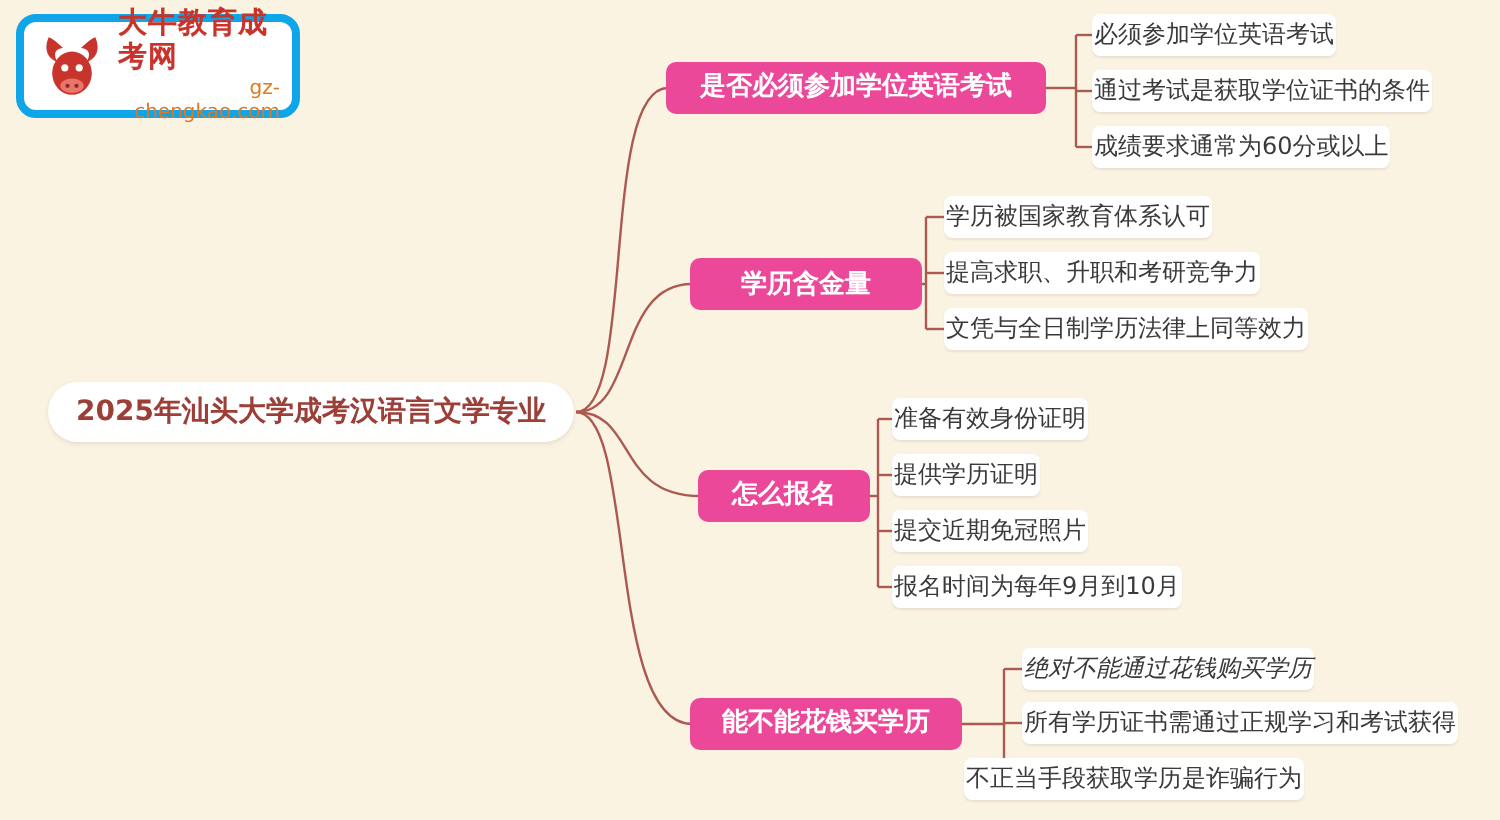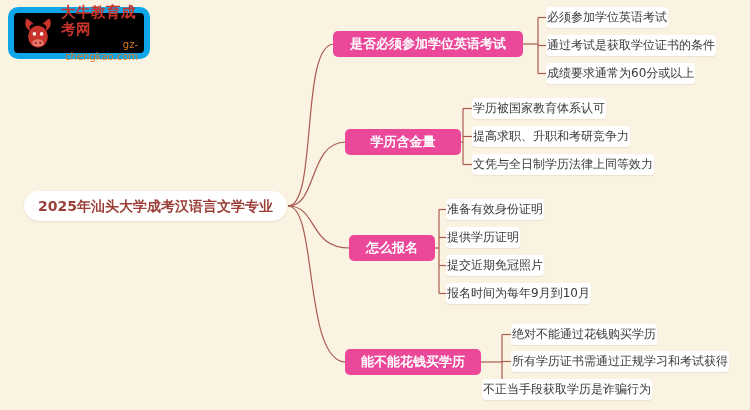--- a/index.html
+++ b/index.html
@@ -9,22 +9,22 @@
     width:750px;height:410px;
     background:#faf3e2;
     overflow:hidden;
   }
   svg.connectors{position:absolute;left:0;top:0;width:750px;height:410px;}
 
   
   .logo{
     position:absolute;left:8px;top:7px;
     width:142px;height:52px;
-    background:#000000;
-    border:6px solid #0ea5e9;
+    background:#ffffff;
+    border:4px solid #0ea5e9;
     border-radius:10px;
     display:flex;align-items:center;
     box-sizing:border-box;
     padding:2px 6px;
   }
   .logo .bull{width:36px;height:36px;flex:0 0 auto;margin-right:5px;}
   .logo .txt{display:flex;flex-direction:column;line-height:1.15;}
   .logo .name{color:#c8342b;font-weight:bold;font-size:14.5px;letter-spacing:.5px;}
   .logo .url{color:#e07820;font-size:10px;margin-top:2px;text-align:right;}
 
@@ -73,21 +73,21 @@
 
   .l10{left:472px;top:98px;}
   .l11{left:472px;top:126px;}
   .l12{left:472px;top:154px;}
 
   .l20{left:446px;top:199px;}
   .l21{left:446px;top:227px;}
   .l22{left:446px;top:255px;}
   .l23{left:446px;top:283px;}
 
-  .l30{left:511px;top:324px;}
+  .l30{left:511px;top:324px;font-style:italic;}
   .l31{left:511px;top:351px;}
   .l32{left:482px;top:379px;}
 </style>
 </head>
 <body>
 
 <div class="canvas">
 
   <svg class="connectors" viewBox="0 0 750 410" fill="none" stroke="#aa5a50" stroke-width="1.2">
 

